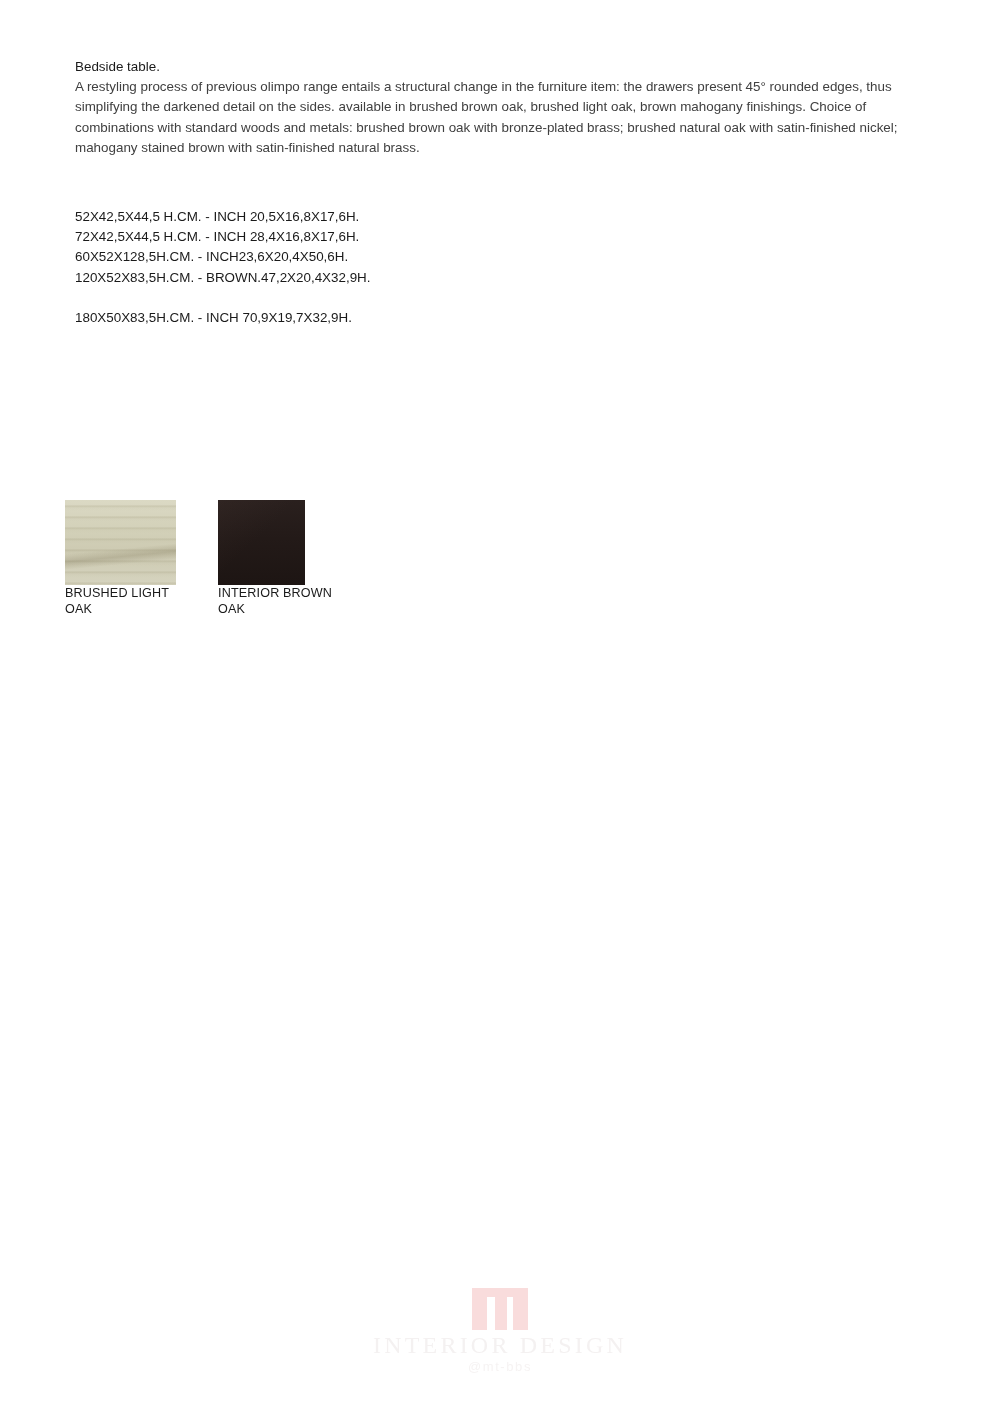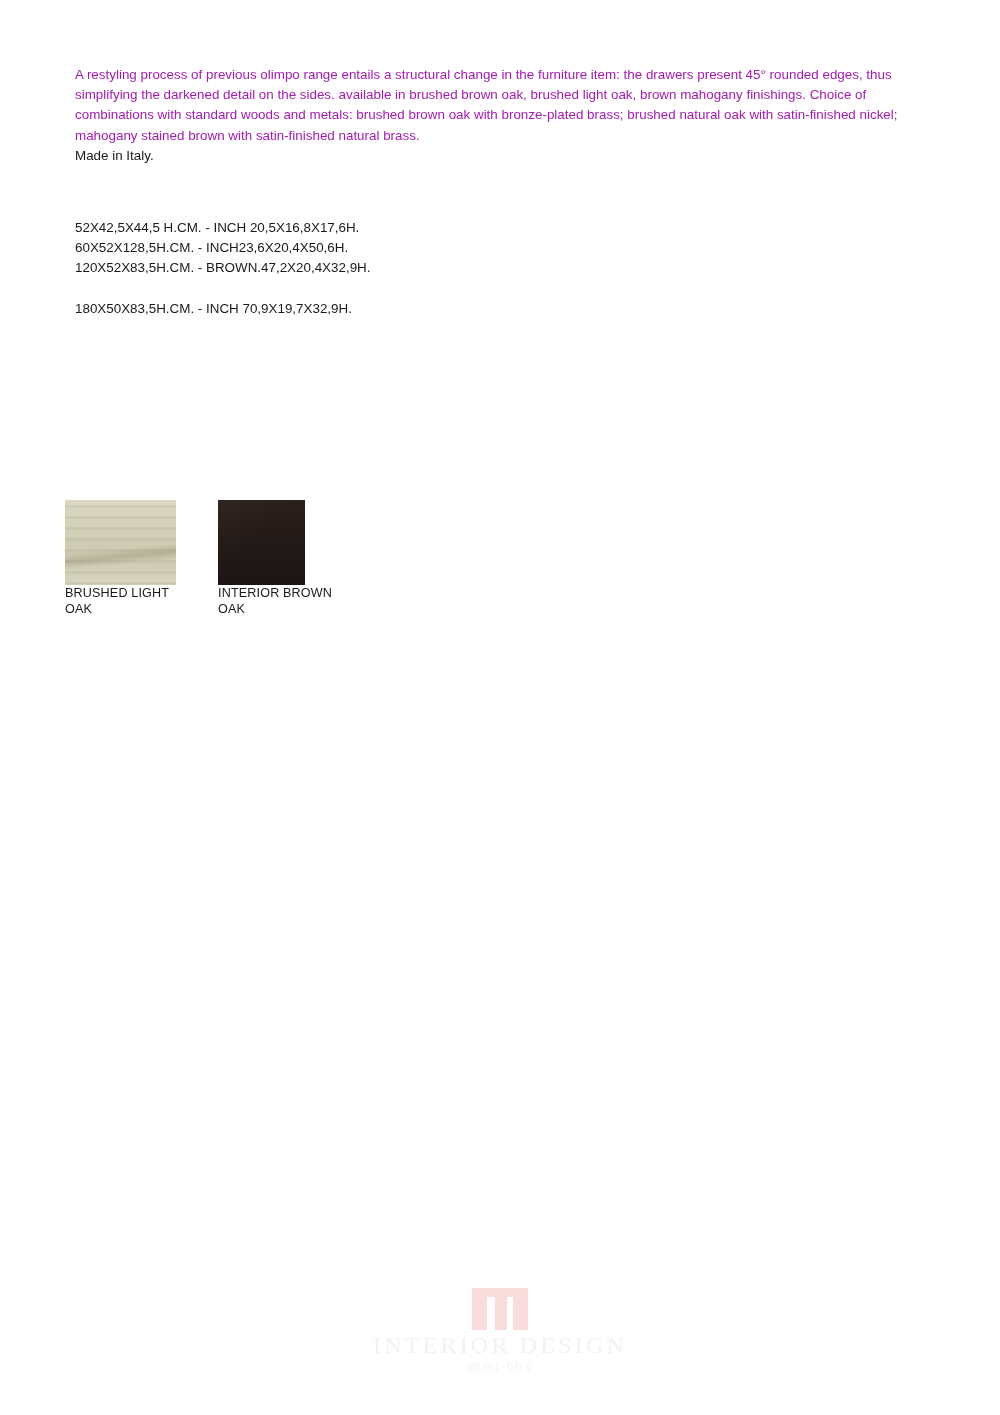--- a/index.html
+++ b/index.html
@@ -26,29 +26,28 @@
   .desc-line {
     font-size: 13.4px;
     line-height: 20.2px;
     color: #1a1a1a;
     text-align: left;
     white-space: normal;
   }
   .desc-para {
     font-size: 13.4px;
     line-height: 20.2px;
-    color: #a21caf;
-    margin-top: 8px;
+    color: #404040;
   }
 
   
   .dims {
     position: absolute;
     left: 75px;
-    top: 218px;
+    top: 207px;
     width: 520px;
   }
   .dim-line {
     font-size: 13.4px;
     line-height: 20.2px;
     color: #1a1a1a;
     white-space: nowrap;
   }
   .dim-gap {
     height: 20.2px;
@@ -166,26 +165,27 @@
     letter-spacing: 1.6px;
     color: #f6f3f3;
     font-family: "Liberation Sans", sans-serif;
     line-height: 15px;
   }
 </style>
 </head>
 <body>
 
 <div class="doc-body">
+  <div class="desc-line">Bedside table.</div>
   <div class="desc-para">A restyling process of previous olimpo range entails a structural change in the furniture item: the drawers present 45° rounded edges, thus simplifying the darkened detail on the sides. available in brushed brown oak, brushed light oak, brown mahogany finishings. Choice of combinations with standard woods and metals: brushed brown oak with bronze-plated brass; brushed natural oak with satin-finished nickel; mahogany stained brown with satin-finished natural brass.</div>
-  <div class="desc-line">Made in Italy.</div>
 </div>
 
 <div class="dims">
   <div class="dim-line">52X42,5X44,5 H.CM. - INCH 20,5X16,8X17,6H.</div>
+  <div class="dim-line">72X42,5X44,5 H.CM. - INCH 28,4X16,8X17,6H.</div>
   <div class="dim-line">60X52X128,5H.CM. - INCH23,6X20,4X50,6H.</div>
   <div class="dim-line">120X52X83,5H.CM. - BROWN.47,2X20,4X32,9H.</div>
   <div class="dim-gap"></div>
   <div class="dim-line">180X50X83,5H.CM. - INCH 70,9X19,7X32,9H.</div>
 </div>
 
 <div class="swatch-row">
 
   <div class="swatch-cell c0">
     <div class="swatch-chip chip-lightoak"></div>

